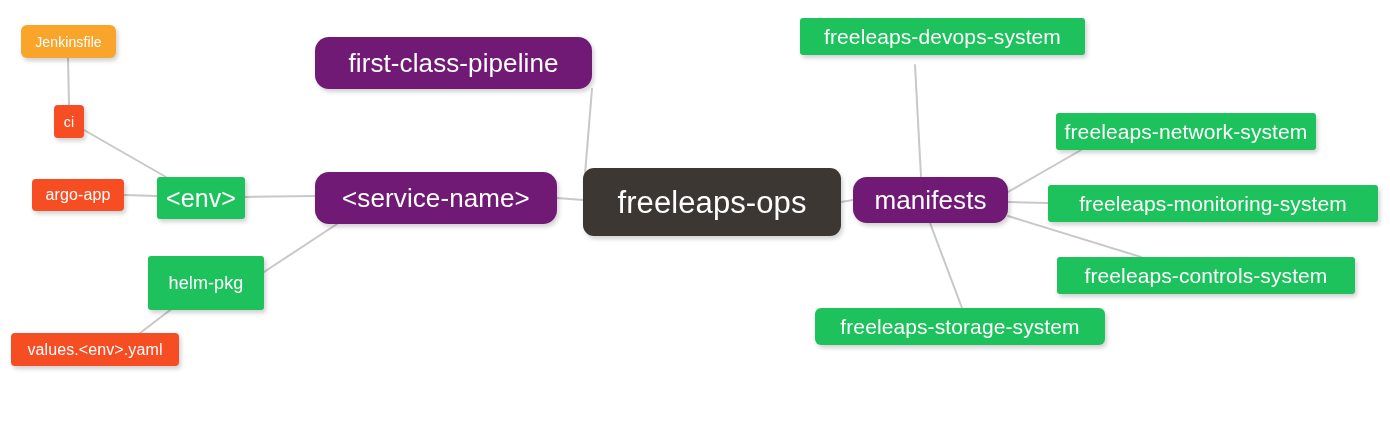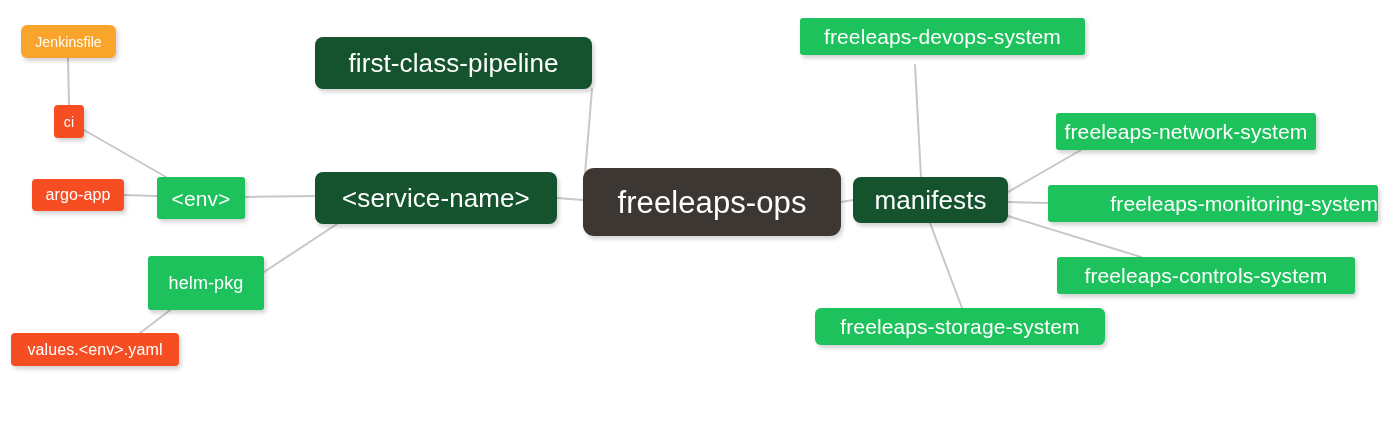--- a/index.html
+++ b/index.html
@@ -33,22 +33,22 @@
     white-space: nowrap;
     box-shadow: 2px 3px 4px rgba(0,0,0,0.18);
     letter-spacing: 0.1px;
   }
   .n-root {
     background: #3c3733;
     border-radius: 11px;
     font-size: 31px;
   }
   .n-blue {
-    background: #14532d;
-    border-radius: 8px;
+    background: #701a75;
+    border-radius: 14px;
   }
   .n-green {
     background: #1ec25c;
     border-radius: 3px;
   }
   .n-orange {
     background: #f9a52b;
     border-radius: 6px;
   }
   .n-red {
@@ -86,21 +86,21 @@
       </div>
       <div class="node n-blue" style="left: 315px; top: 37px; width: 277px; height: 52px; font-size: 26px;">
         <span class="lbl">first-class-pipeline</span>
       </div>
       <div class="node n-blue" style="left: 315px; top: 172px; width: 242px; height: 52px; font-size: 26px;">
         <span class="lbl">&lt;service-name&gt;</span>
       </div>
       <div class="node n-blue" style="left: 853px; top: 177px; width: 155px; height: 46px; font-size: 26px;">
         <span class="lbl">manifests</span>
       </div>
-      <div class="node n-green" style="left: 157px; top: 177px; width: 88px; height: 42px; font-size: 21px;">
+      <div class="node n-green" style="left: 157px; top: 177px; width: 88px; height: 42px; font-size: 25px;">
         <span class="lbl">&lt;env&gt;</span>
       </div>
       <div class="node n-green" style="left: 148px; top: 256px; width: 116px; height: 54px; font-size: 18px;">
         <span class="lbl">helm-pkg</span>
       </div>
       <div class="node n-orange" style="left: 21px; top: 25px; width: 95px; height: 33px; font-size: 14px;">
         <span class="lbl">Jenkinsfile</span>
       </div>
       <div class="node n-red" style="left: 54px; top: 105px; width: 30px; height: 33px; font-size: 14px;">
         <span class="lbl">ci</span>
@@ -110,21 +110,21 @@
       </div>
       <div class="node n-red" style="left: 11px; top: 333px; width: 168px; height: 33px; font-size: 16px;">
         <span class="lbl">values.&lt;env&gt;.yaml</span>
       </div>
       <div class="node n-green" style="left: 800px; top: 18px; width: 285px; height: 37px; font-size: 21px;">
         <span class="lbl">freeleaps-devops-system</span>
       </div>
       <div class="node n-green" style="left: 1056px; top: 113px; width: 260px; height: 37px; font-size: 21px; justify-content: center;">
         <span class="lbl">freeleaps-network-system</span>
       </div>
-      <div class="node n-green" style="left: 1048px; top: 185px; width: 330px; height: 37px; font-size: 21px; justify-content: flex-end;">
+      <div class="node n-green" style="left: 1048px; top: 185px; width: 330px; height: 37px; font-size: 21px;">
         <span class="lbl">freeleaps-monitoring-system</span>
       </div>
       <div class="node n-green" style="left: 1057px; top: 257px; width: 298px; height: 37px; font-size: 21px;">
         <span class="lbl">freeleaps-controls-system</span>
       </div>
       <div class="node n-green" style="left: 815px; top: 308px; width: 290px; height: 37px; font-size: 21px; border-radius: 6px;">
         <span class="lbl">freeleaps-storage-system</span>
       </div>
     </div>
 </div>

